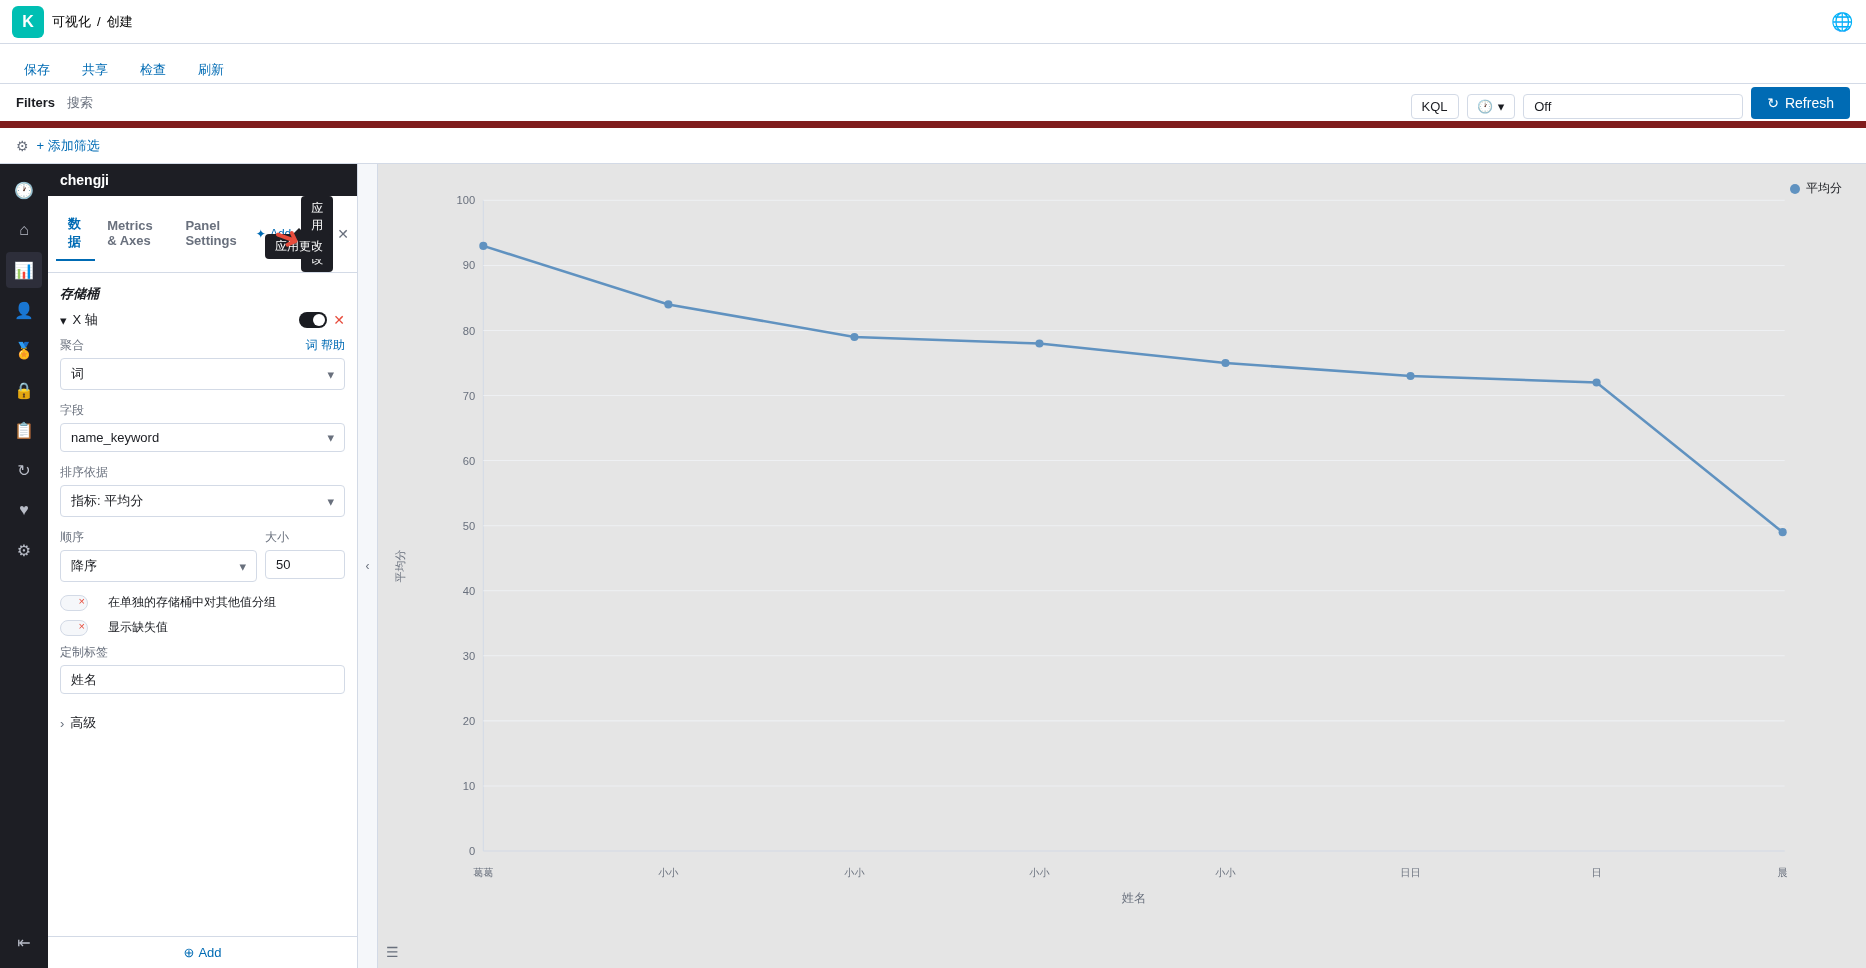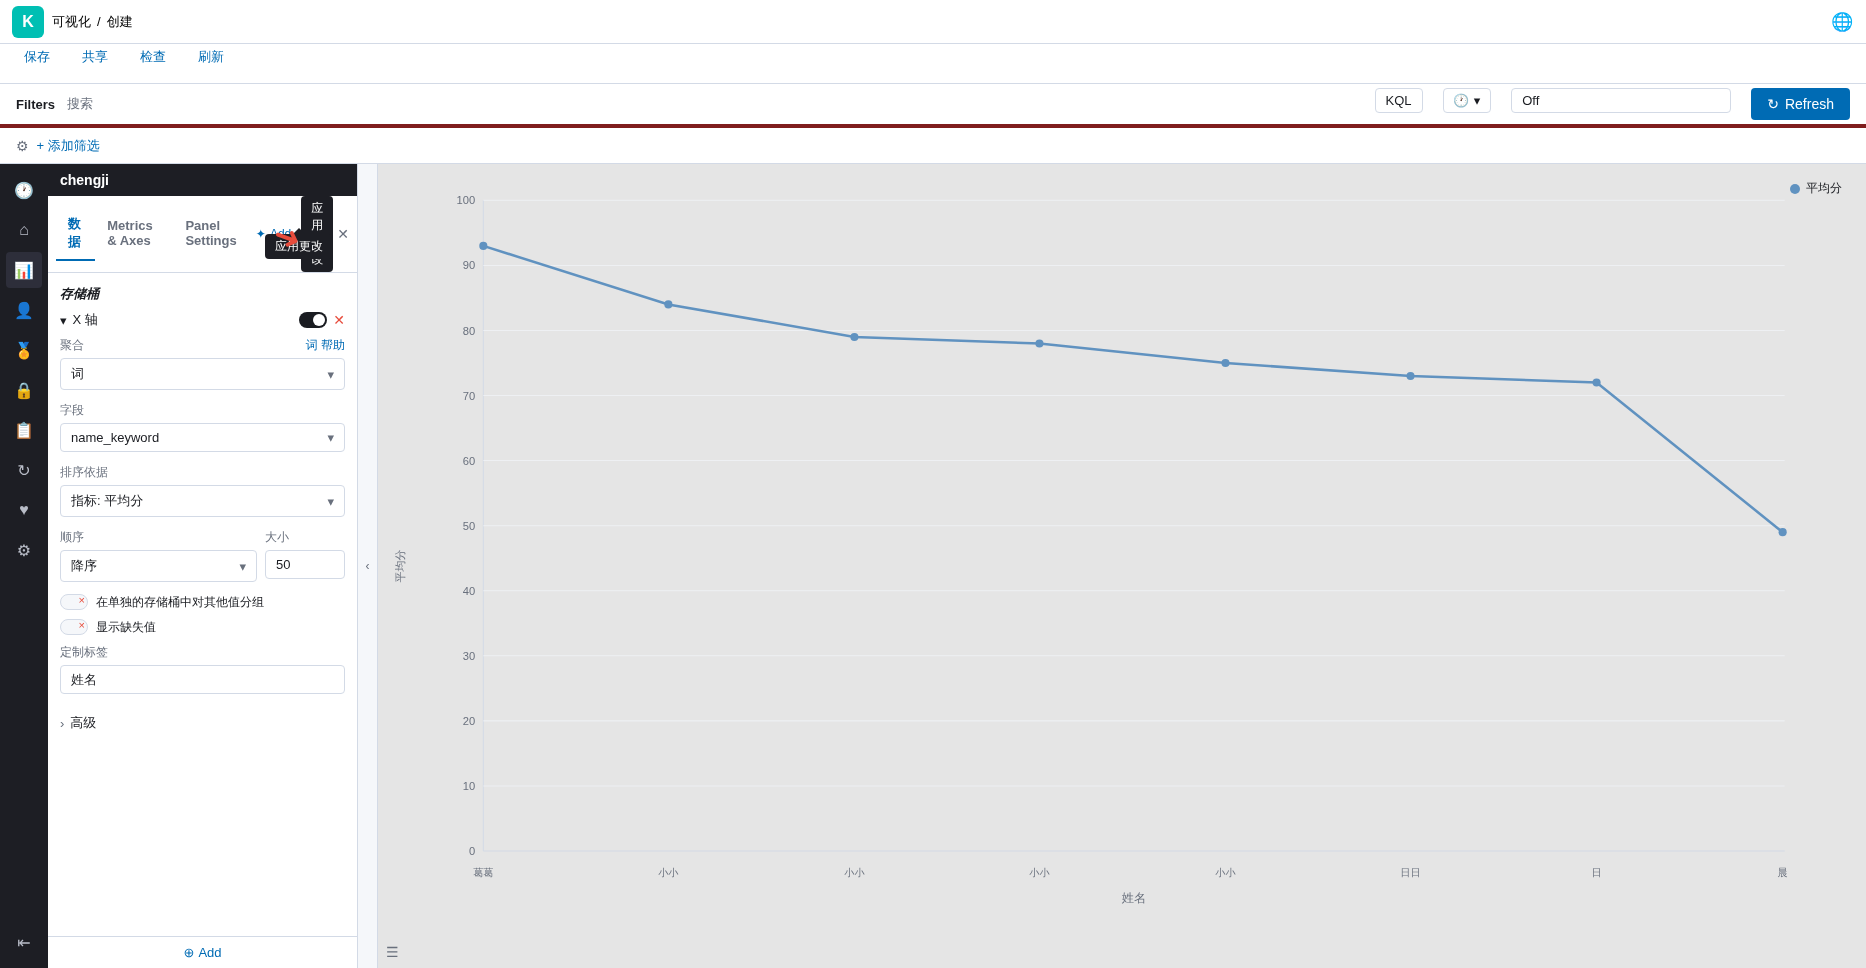--- a/index.html
+++ b/index.html
@@ -17,39 +17,39 @@
       color: #fff; font-weight: bold; font-size: 16px; flex-shrink: 0;
     }
     #breadcrumb {
       display: flex; align-items: center; gap: 6px; color: #000000; font-size: 13px;
     }
     #topbar-right { margin-left: auto; display: flex; align-items: center; gap: 8px; }
     #globe-icon { color: #69707d; font-size: 18px; }
 
     
     #actionbar {
-      display: flex; align-items: flex-start; gap: 16px;
+      display: flex; align-items: flex-end; gap: 16px;
       background: #fff; border-bottom: 1px solid #d3dae6;
       padding: 0 16px; height: 40px;
     }
     .action-btn {
       background: none; border: none; cursor: pointer; color: #006bb4;
       font-size: 13px; padding: 4px 8px; border-radius: 4px;
       display: flex; align-items: center; gap: 4px;
     }
 
     
     #filterbar {
       display: flex; align-items: center;
-      background: #fff; border-bottom: 4px solid #7f1d1d;
+      background: #fff; border-bottom: 7px solid #7f1d1d;
       padding: 0 16px; height: 44px; gap: 12px;
     }
     #filter-label { font-weight: 600; font-size: 13px; color: #1a1c21; }
     #search-label { font-size: 13px; color: #69707d; }
-    #filterbar-right { margin-left: auto; display: flex; align-items: flex-start; gap: 20px; }
+    #filterbar-right { margin-left: auto; display: flex; align-items: flex-end; gap: 8px; }
     #kql-btn {
       background: none; border: 1px solid #d3dae6; border-radius: 4px;
       padding: 4px 10px; font-size: 13px; color: #1a1c21; cursor: pointer;
     }
     #time-btn {
       background: none; border: 1px solid #d3dae6; border-radius: 4px;
       padding: 4px 10px; font-size: 13px; color: #1a1c21; cursor: pointer;
       display: flex; align-items: center; gap: 4px;
     }
     #off-input {
@@ -183,21 +183,21 @@
 
     .order-row { display: flex; gap: 8px; margin-bottom: 12px; }
     .order-col { flex: 1; }
     .size-col { width: 80px; }
     .order-input {
       width: 100%; border: 1px solid #d3dae6; border-radius: 4px; padding: 6px 10px;
       font-size: 13px; color: #1a1c21; background: #fff;
     }
 
     .checkbox-row {
-      display: flex; align-items: flex-start; gap: 8px; margin-bottom: 8px;
+      display: flex; align-items: flex-end; gap: 20px; margin-bottom: 8px;
     }
     .checkbox-toggle {
       width: 28px; height: 16px; background: #f5f7fa; border: 1px solid #d3dae6;
       border-radius: 8px; position: relative; cursor: pointer; flex-shrink: 0;
     }
     .checkbox-toggle.off::after {
       content: '×'; position: absolute; right: 2px; top: -1px;
       font-size: 11px; color: #e74c3c;
     }
     .checkbox-label { font-size: 12px; color: #1a1c21; }

